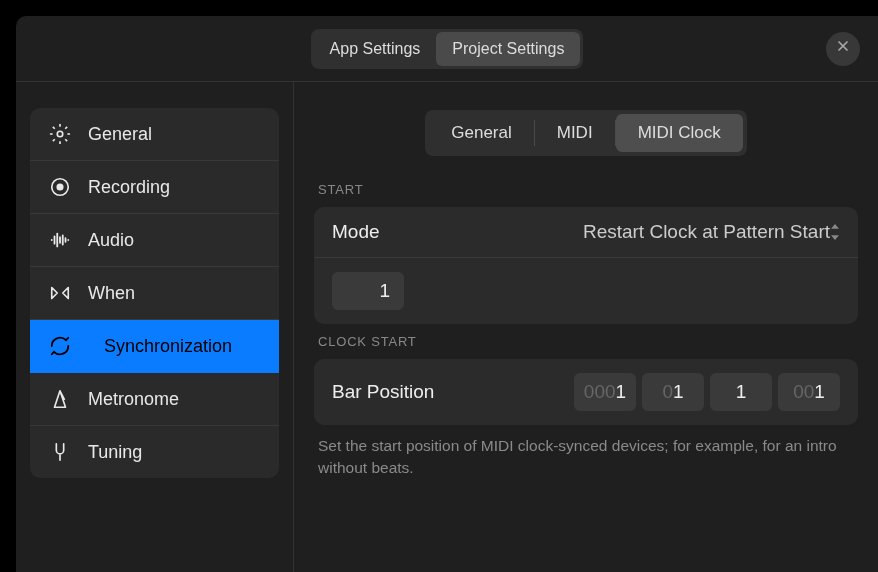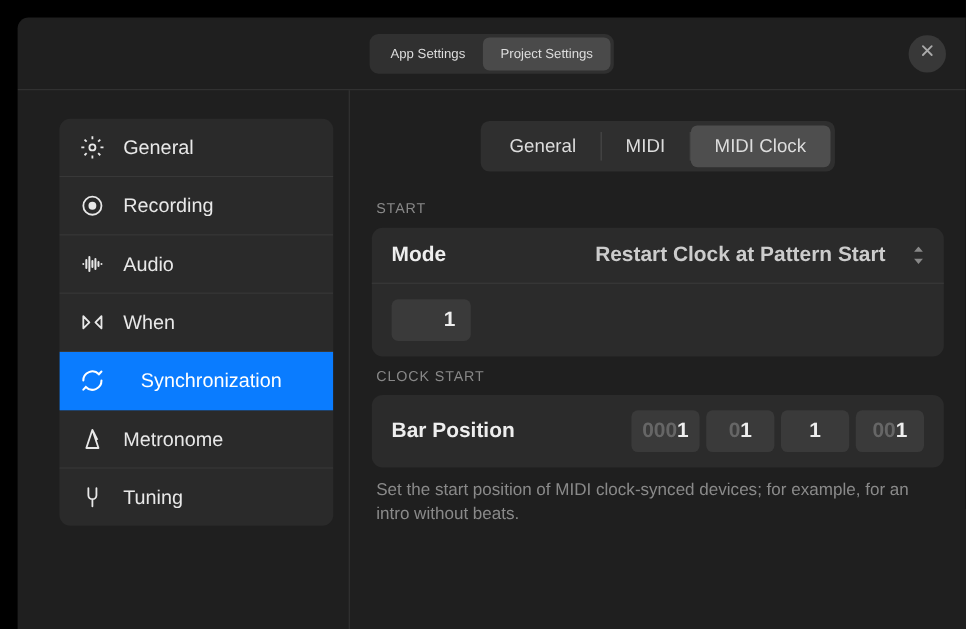--- a/index.html
+++ b/index.html
@@ -39,21 +39,21 @@
       border-radius: 8px;
       padding: 3px;
       display: flex;
       gap: 0;
     }
     .tab-btn {
       padding: 8px 16px;
       border: none;
       background: transparent;
       color: #ddd;
-      font-size: 12px;
+      font-size: 16px;
       border-radius: 6px;
       cursor: pointer;
     }
     .tab-btn.active {
       background: #4a4a4a;
     }
     .close-btn {
       position: absolute;
       right: 18px;
       top: 50%;
@@ -66,21 +66,20 @@
       color: #aaa;
       cursor: pointer;
       display: flex;
       align-items: center;
       justify-content: center;
       font-size: 18px;
     }
     .dialog-body {
       display: flex;
       height: calc(100% - 66px);
-      margin-left: 24px;
     }
     .sidebar {
       width: 278px;
       border-right: 1px solid #333;
       padding: 26px 14px;
     }
     .sidebar-nav {
       background: #2a2a2a;
       border-radius: 10px;
       overflow: hidden;
@@ -91,21 +90,21 @@
       gap: 16px;
       padding: 14px 18px;
       cursor: pointer;
       color: #e8e8e8;
       font-size: 18px;
       border-bottom: 1px solid #383838;
     }
     .sidebar-item:last-child { border-bottom: none; }
     .sidebar-item.selected {
       background: #0a7cff;
-      color: #ffffff;
+      color: #000000;
       border-bottom-color: transparent;
       gap: 32px;
     }
     .sidebar-item .icon {
       width: 24px;
       height: 24px;
       display: flex;
       align-items: center;
       justify-content: center;
       flex-shrink: 0;
@@ -155,31 +154,30 @@
       border-radius: 10px;
       padding: 0;
       margin-bottom: 10px;
     }
     .setting-row {
       display: flex;
       align-items: center;
       justify-content: space-between;
       padding: 14px 18px;
       border-bottom: 1px solid #3a3a3a;
-      font-weight: bold;
     }
     .setting-row:last-child { border-bottom: none; }
     .setting-label {
       font-size: 19px;
       color: #eee;
     }
     .setting-value {
       display: flex;
       align-items: center;
-      gap: 25px;
+      gap: 0;
       color: #ccc;
       font-size: 19px;
     }
     .dropdown-indicator {
       color: #888;
       display: flex;
       flex-direction: column;
       line-height: 6px;
       font-size: 10px;
     }

